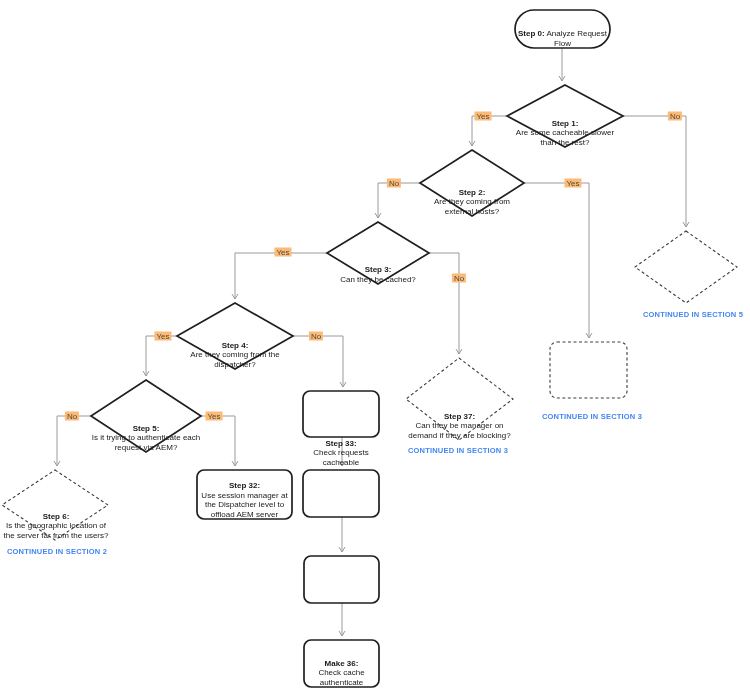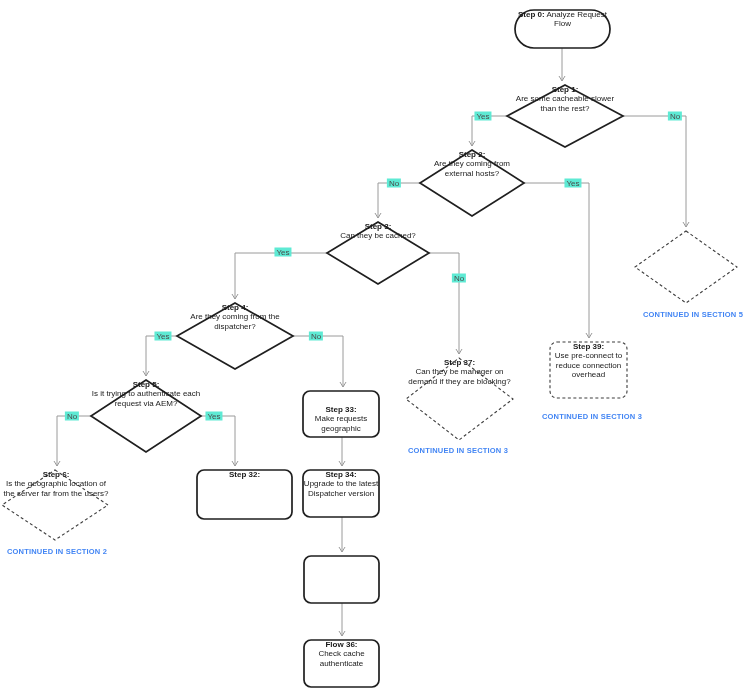--- a/index.html
+++ b/index.html
@@ -27,37 +27,37 @@
   }
   .shape-dashed {
     fill: #ffffff;
     stroke: #3d3d3d;
     stroke-width: 1.1;
     stroke-dasharray: 3 2.5;
   }
   .node {
     position: absolute;
     display: flex;
-    align-items: flex-start;
+    align-items: flex-end;
     justify-content: center;
     text-align: center;
     font-size: 8px;
     line-height: 1.18;
     color: #1a1a1a;
     pointer-events: none;
   }
   .node .lbl { width: 100%; }
   .node .nt { font-weight: bold; display: block; }
   .node.inline-title .nt { display: inline; }
   .elabel {
     position: absolute;
     transform: translate(-50%, -50%);
     font-size: 8px;
     color: #4a4a4a;
-    background: #5eead4;
+    background: #fdba74;
     padding: 0 2px;
     white-space: nowrap;
   }
   .note {
     position: absolute;
     transform: translate(-50%, -50%);
     font-size: 7.5px;
     font-weight: bold;
     letter-spacing: 0.2px;
     color: #4285f4;
@@ -131,43 +131,37 @@
 
   <div class="node" style="left:88px;top:380px;width:116px;height:72px">
     <div class="lbl"><span class="nt">Step 5:</span><span class="nb">Is it trying to authenticate each request via AEM?</span></div>
   </div>
 
   <div class="node" style="left:0px;top:470px;width:112px;height:70px">
     <div class="lbl"><span class="nt">Step 6:</span><span class="nb">Is the geographic location of the server far from the users?</span></div>
   </div>
 
   <div class="node" style="left:197px;top:470px;width:95px;height:49px">
-    <div class="lbl"><span class="nt">Step 32:</span></div>
+    <div class="lbl"><span class="nt">Step 32:</span><span class="nb">Use session manager at the Dispatcher level to offload AEM server</span></div>
   </div>
 
   <div class="node" style="left:303px;top:405px;width:76px;height:62px">
-    <div class="lbl"><span class="nt">Step 33:</span><span class="nb">Make requests geographic</span></div>
-  </div>
-
-  <div class="node" style="left:303px;top:470px;width:76px;height:47px">
-    <div class="lbl"><span class="nt">Step 34:</span><span class="nb">Upgrade to the latest Dispatcher version</span></div>
+    <div class="lbl"><span class="nt">Step 33:</span><span class="nb">Check requests cacheable</span></div>
   </div>
 
 
+
   <div class="node" style="left:304px;top:640px;width:75px;height:47px">
-    <div class="lbl"><span class="nt">Flow 36:</span><span class="nb">Check cache authenticate</span></div>
+    <div class="lbl"><span class="nt">Make 36:</span><span class="nb">Check cache authenticate</span></div>
   </div>
 
   <div class="node" style="left:403px;top:358px;width:113px;height:82px">
     <div class="lbl"><span class="nt">Step 37:</span><span class="nb">Can they be manager on demand if they are blocking?</span></div>
   </div>
 
-  <div class="node" style="left:550px;top:342px;width:77px;height:56px">
-    <div class="lbl"><span class="nt">Step 39:</span><span class="nb">Use pre-connect to reduce connection overhead</span></div>
-  </div>
 
 
   <div class="elabel" style="left:483px;top:116px">Yes</div>
   <div class="elabel" style="left:675px;top:116px">No</div>
   <div class="elabel" style="left:394px;top:183px">No</div>
   <div class="elabel" style="left:573px;top:183px">Yes</div>
   <div class="elabel" style="left:283px;top:252px">Yes</div>
   <div class="elabel" style="left:459px;top:278px">No</div>
   <div class="elabel" style="left:163px;top:336px">Yes</div>
   <div class="elabel" style="left:316px;top:336px">No</div>

